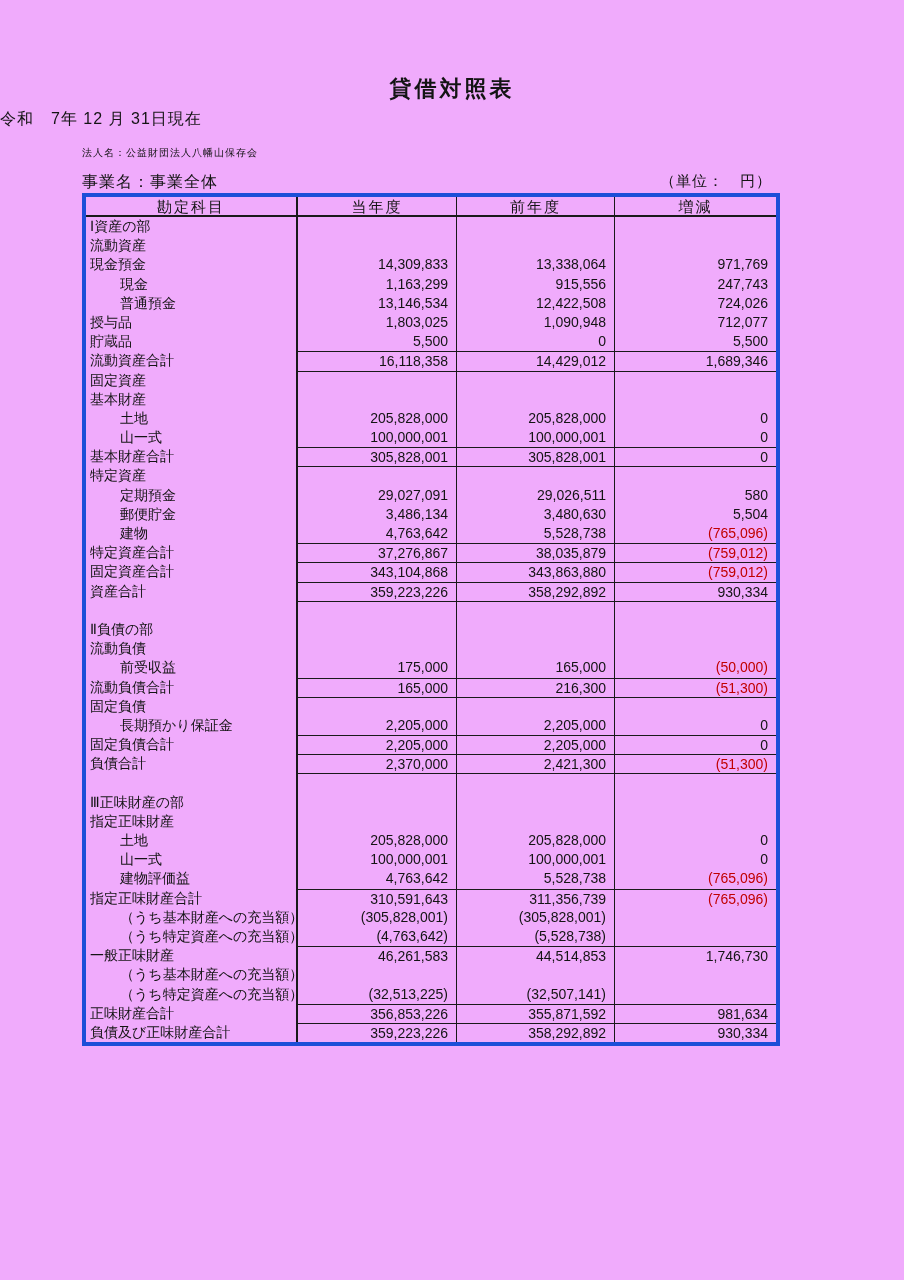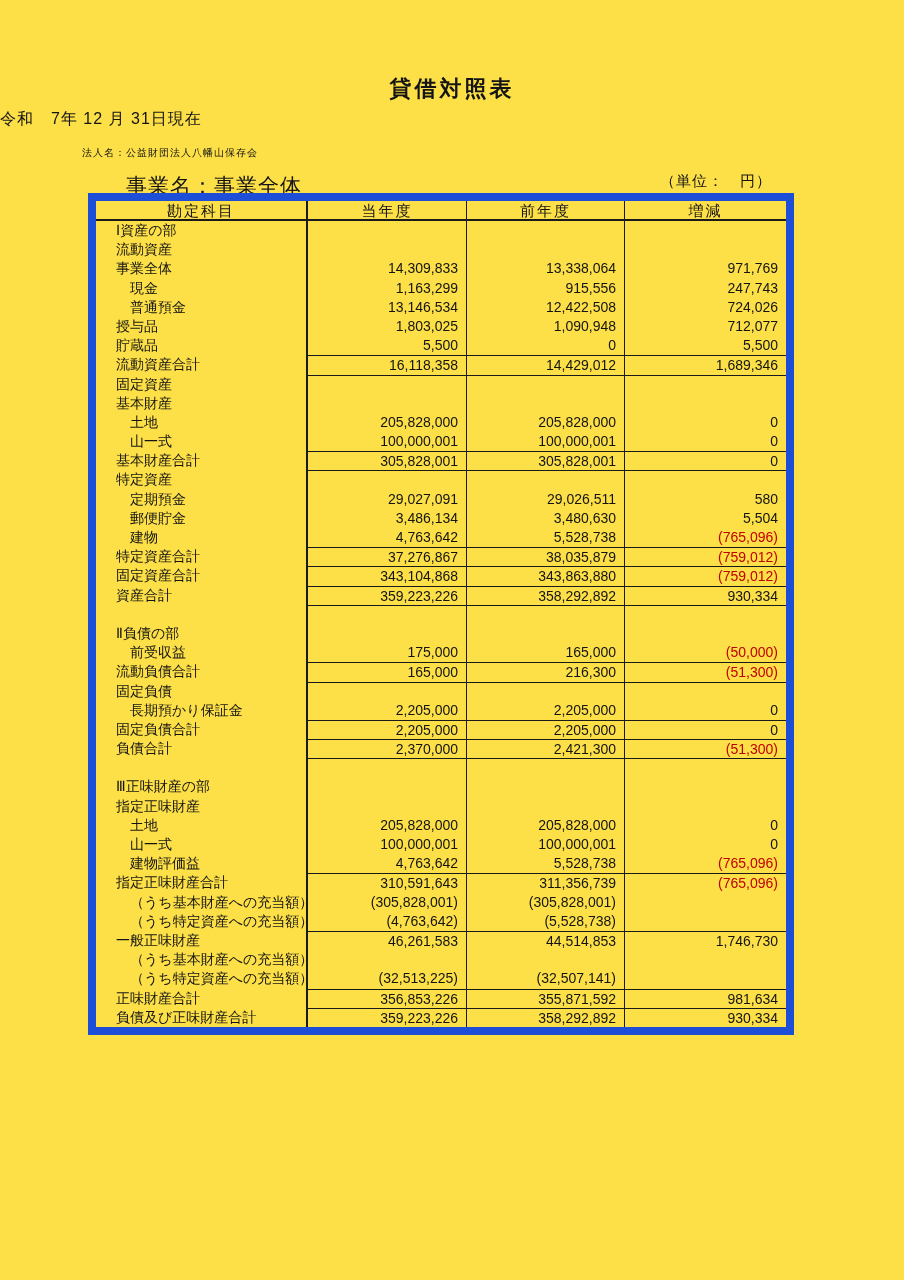--- a/index.html
+++ b/index.html
@@ -1,53 +1,52 @@
 <!DOCTYPE html>
 <html><head>
 <meta charset="utf-8">
 <style>
   html,body { margin:0; padding:0; background:#e8e8e8; }
   .page {
     position:relative; width:904px; height:1280px; margin:0 auto;
-    background:#fde047; color:#141414;
+    background:#f0abfc; color:#141414;
     font-family:"Liberation Sans", sans-serif;
     overflow:hidden;
   }
   .doc-title {
     position:absolute; top:74px; left:0; width:100%;
     text-align:center; font-size:22px; font-weight:600; letter-spacing:3px;
   }
   .doc-date {
     position:absolute; top:109px; left:0; width:100%;
     text-align:left; font-size:16px; letter-spacing:1px;
   }
   .corp-line {
     position:absolute; top:146px; left:82px;
     font-size:10px; font-weight:500; letter-spacing:1px;
   }
   .biz-line {
     position:absolute; top:172px; left:82px;
-    font-size:21px; font-weight:500; letter-spacing:1px;margin-left:44px;
+    font-size:16px; font-weight:500; letter-spacing:1px;
   }
   .unit-label {
     position:absolute; top:172px; right:132px;
     font-size:15px; letter-spacing:1px;
   }
   .bstable {
     position:absolute; left:82px; top:193px; width:690px;
-    border:8px solid #1d4ed8;
+    border:4px solid #1d4ed8;
     box-sizing:content-box;
-    margin-left:6px;
   }
   .row { display:flex; height:19.2px; }
   .c {
     box-sizing:border-box; font-size:14px; line-height:18.6px;
     white-space:nowrap; overflow:hidden;
   }
-  .c.name { width:212px; border-right:2px solid #1a1a1a; padding-left:20px; }
+  .c.name { width:212px; border-right:2px solid #1a1a1a; padding-left:4px; }
   .c.name.indent1 { padding-left:34px; }
   .c.val  { text-align:right; padding-right:8px; border-right:1px solid #1a1a1a; }
   .c.v1   { width:159px; }
   .c.v2   { width:158px; }
   .c.v3   { width:161px; border-right:none; }
   .row.head { height:20px; }
   .row.head .c {
     text-align:center; padding:0; letter-spacing:2px; line-height:19px;
     border-bottom:2px solid #1a1a1a; font-size:15px;
   }
@@ -81,21 +80,21 @@
     </div>
 
     <div class="row">
       <div class="c name">流動資産</div>
       <div class="c val v1"></div>
       <div class="c val v2"></div>
       <div class="c val v3"></div>
     </div>
 
     <div class="row">
-      <div class="c name">事業全体</div>
+      <div class="c name">現金預金</div>
       <div class="c val v1">14,309,833</div>
       <div class="c val v2">13,338,064</div>
       <div class="c val v3">971,769</div>
     </div>
 
     <div class="row">
       <div class="c name indent1">現金</div>
       <div class="c val v1">1,163,299</div>
       <div class="c val v2">915,556</div>
       <div class="c val v3">247,743</div>
@@ -220,20 +219,26 @@
       <div class="c val v3 rule"></div>
     </div>
 
     <div class="row">
       <div class="c name">Ⅱ負債の部</div>
       <div class="c val v1"></div>
       <div class="c val v2"></div>
       <div class="c val v3"></div>
     </div>
 
+    <div class="row">
+      <div class="c name">流動負債</div>
+      <div class="c val v1"></div>
+      <div class="c val v2"></div>
+      <div class="c val v3"></div>
+    </div>
 
 
     <div class="row">
       <div class="c name indent1">前受収益</div>
       <div class="c val v1">175,000</div>
       <div class="c val v2">165,000</div>
       <div class="c val v3 neg">(50,000)</div>
     </div>
 
     <div class="row">

